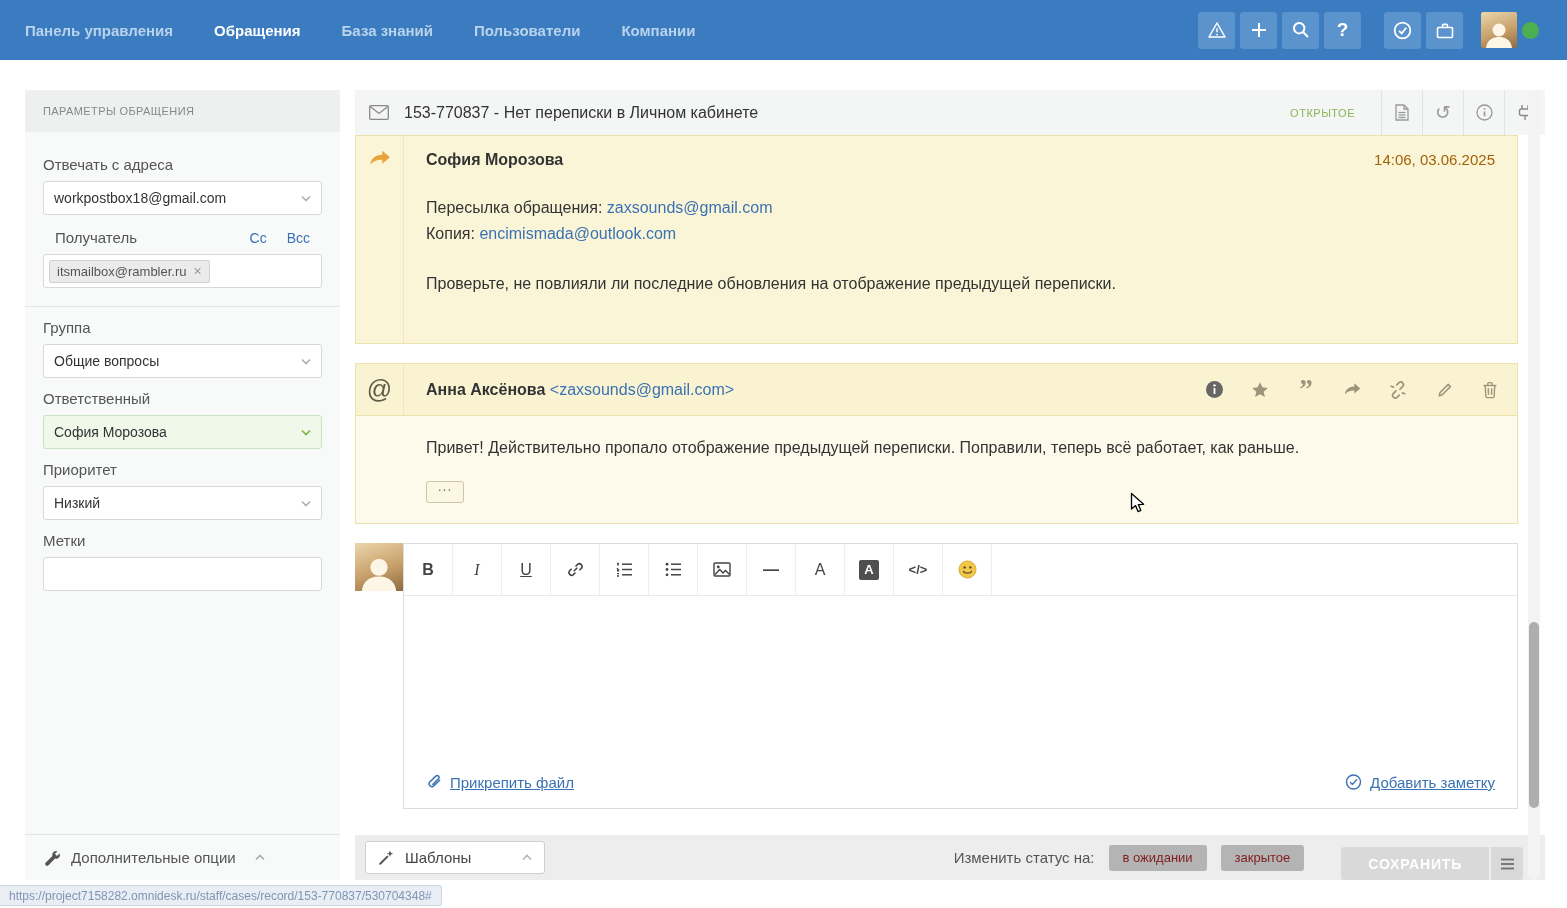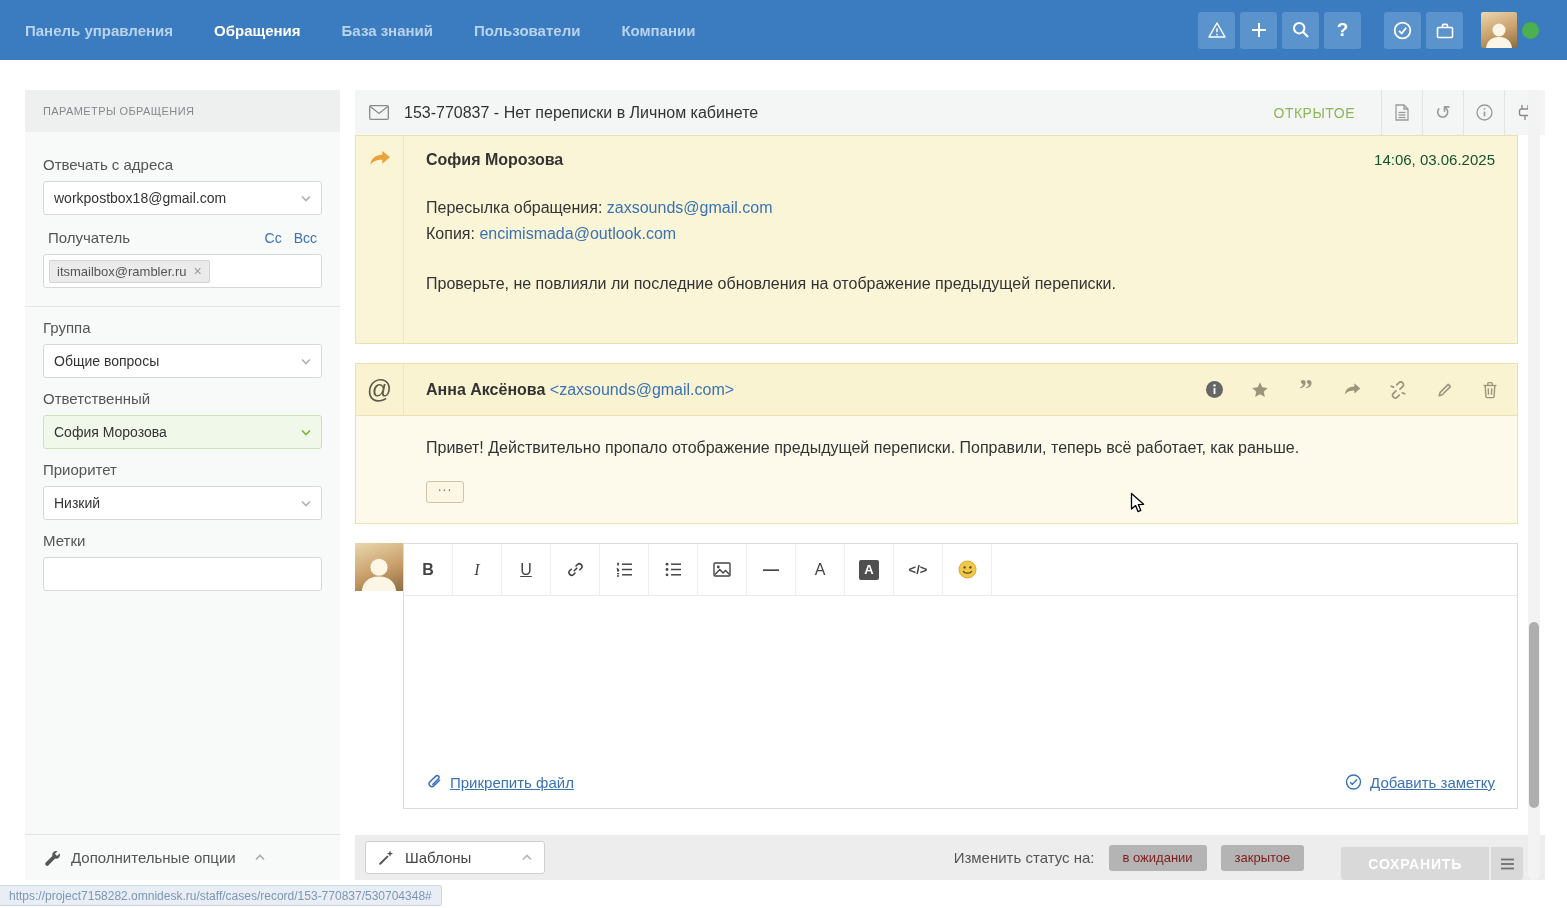--- a/index.html
+++ b/index.html
@@ -18,50 +18,50 @@
   .nav-icon-btn span { font-size:19px; font-weight:bold; color:#fff; }
   .nav-spacer { width:13px; }
   .avatar-wrap { display:flex; align-items:center; gap:5px; margin-left:13px; }
   .avatar { width:36px; height:36px; border-radius:2px; background:linear-gradient(160deg,#ead7ae 0%,#c9a06a 55%,#8f6b42 100%); display:flex; align-items:flex-end; justify-content:center; overflow:hidden; cursor:pointer; }
   .status-dot { width:17px; height:17px; border-radius:50%; background:#4caf50; }
   
   .sidebar { position:absolute; left:25px; top:90px; width:315px; height:790px; background:#f8f9f9; display:flex; flex-direction:column; }
   .sidebar-header { height:42px; flex:none; background:#eef0f0; color:#85898c; font-size:11px; letter-spacing:.4px; display:flex; align-items:center; padding:0 18px; }
   .sidebar-body { flex:1; padding:12px 18px 0; overflow:hidden; }
   .field-label { display:block; font-size:15px; color:#555; margin:12px 0 8px; }
-  .label-row { display:flex; align-items:baseline; justify-content:space-between; margin:14px 5px 8px; }
+  .label-row { display:flex; align-items:baseline; justify-content:space-between; margin:14px 12px 8px; }
   .label-row .field-label { margin:0; }
-  .cc-links { display:flex; gap:12px; font-size:14px; }
+  .cc-links { display:flex; gap:20px; font-size:14px; }
   .link { color:#3a72b4; cursor:pointer; text-decoration:none; }
   .select, .text-input { height:34px; width:100%; background:#fff; border:1px solid #d8d8d8; border-radius:3px; display:flex; align-items:center; justify-content:space-between; padding:16px 10px; font-size:14px; color:#333; cursor:pointer; }
   .select.green { background:#f0f8ea; border-color:#cbe2bd; }
   .text-input.tagbox { cursor:text; justify-content:flex-start; padding:0 5px; }
   .tag-chip { display:inline-flex; align-items:center; gap:7px; background:#ebebeb; border:1px solid #d2d2d2; border-radius:2px; font-size:13px; color:#555; padding:3px 7px; }
   .tag-x { color:#999; cursor:pointer; font-size:14px; line-height:1; }
   .divider { border:none; border-top:1px solid #e5e5e5; margin:18px -18px 6px; }
   .plain-input { height:34px; width:100%; background:#fff; border:1px solid #d8d8d8; border-radius:3px; padding:0 10px; font-size:14px; color:#333; font-family:"Liberation Sans", sans-serif; }
   .sidebar-footer { flex:none; height:46px; border-top:1px solid #e3e3e3; display:flex; align-items:center; padding:0 18px; gap:11px; color:#555; font-size:15px; cursor:pointer; background:#f8f9f9; }
   .sidebar-footer .chev { margin-left:8px; }
   
   .ticket-header { position:absolute; left:355px; top:90px; width:1190px; height:45px; background:#f4f5f5; display:flex; align-items:center; }
   .ticket-header .env { margin-left:14px; display:flex; }
   .ticket-title { font-size:16px; color:#333; font-weight:normal; margin:0 0 0 15px; }
-  .ticket-status { margin-left:auto; color:#8cb557; font-size:14px; letter-spacing:.5px; }
+  .ticket-status { margin-left:auto; color:#8cb557; font-size:11px; letter-spacing:.5px; }
   .header-actions { display:flex; margin-left:26px; height:100%; }
   .header-action { width:41px; height:45px; border:none; border-left:1px solid #e3e3e3; background:transparent; display:flex; align-items:center; justify-content:center; color:#9a9a9a; cursor:pointer; padding:0; }
   .header-action .glyph { font-size:19px; color:#9a9a9a; line-height:1; }
   
   .main-content { position:absolute; left:355px; top:135px; width:1163px; }
   .message { border:1px solid #ece0ad; margin-bottom:19px; background:#fbf5d7; }
   .msg1 { display:flex; }
   .msg-tab { width:48px; flex:none; display:flex; justify-content:center; align-items:flex-start; padding-top:13px; border-right:1px solid #f0e6bd; }
   .msg1-main { flex:1; padding:15px 22px 46px; }
   .msg-head { display:flex; justify-content:space-between; align-items:baseline; }
   .msg-author { font-size:16px; font-weight:bold; color:#333; }
-  .msg-time { font-size:15px; color:#14532d; }
+  .msg-time { font-size:15px; color:#a16207; }
   .msg-lines { margin-top:26px; font-size:16px; line-height:26px; color:#333; }
   .msg-lines p { margin:0; }
   .msg-para { margin:24px 0 0 !important; }
   .msg2-head { display:flex; align-items:center; background:#faf3d2; border-bottom:1px solid #ebe0ae; height:52px; }
   .msg2-head .msg-tab { height:52px; align-items:center; padding-top:0; border-right:1px solid #f0e6bd; }
   .msg2-author-wrap { margin-left:22px; font-size:16px;text-align:center; }
   .msg-actions { margin-left:auto; display:flex; padding-right:4px; }
   .msg-action { width:46px; height:52px; background:none; border:none; display:flex; align-items:center; justify-content:center; color:#9c957c; cursor:pointer; padding:0; }
   .msg-action .q { font-size:27px; font-weight:bold; color:#9c957c; line-height:0.4; font-family:"Liberation Serif", serif; }
   .msg2-body { background:#fdfaeb; padding:23px 22px 20px 70px; font-size:16px; color:#333; }

